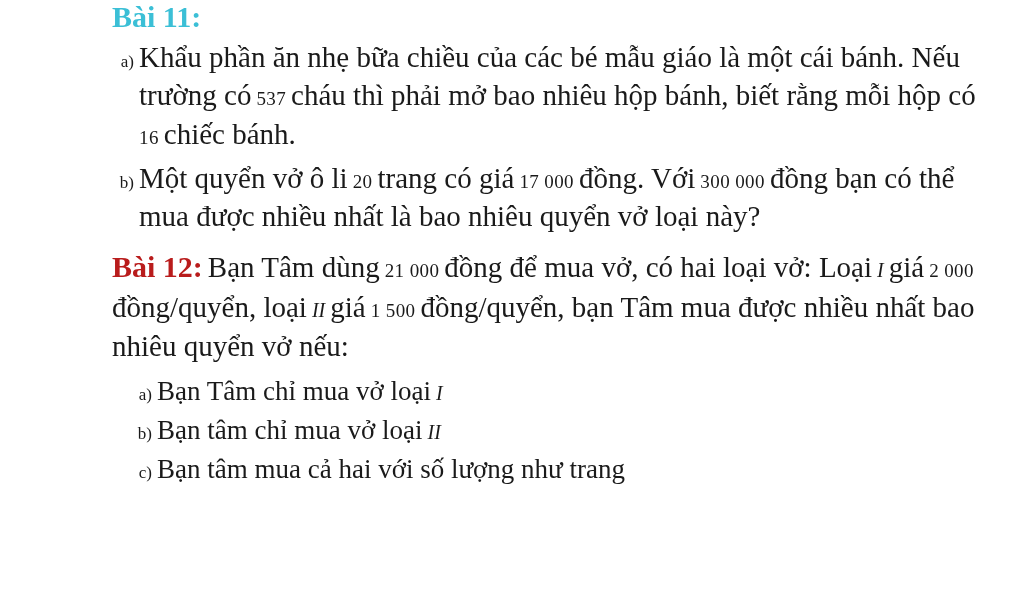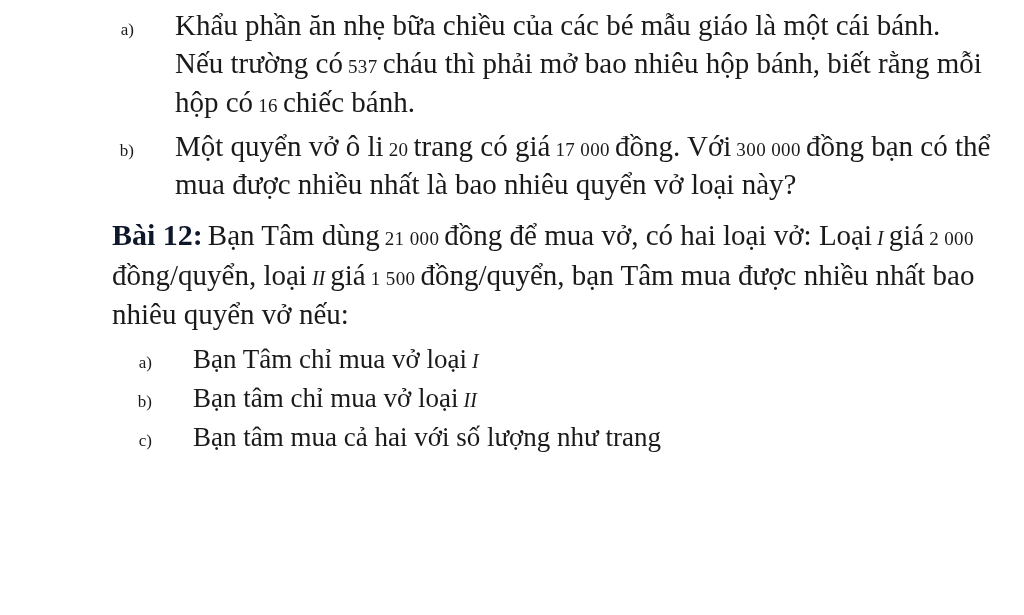--- a/index.html
+++ b/index.html
@@ -45,28 +45,27 @@
     width: 22px;
     flex: 0 0 22px;
     text-align: right;
     padding-right: 5px;
     color: #1a1a1a;
   }
   .item-body {
     font-size: 29px;
     line-height: 1.32;
     flex: 1 1 auto;
-    margin-left: 36px;
   }
   .num {
     font-size: 19px;
     letter-spacing: 0.4px;
   }
   .inline-title {
-    color: #0f172a;
+    color: #b91c1c;
     font-weight: bold;
     font-size: 30px;
   }
   .para-12 {
     font-size: 29px;
     line-height: 1.35;
     margin-top: 12px;
   }
   .sub-list {
     margin-top: 8px;
@@ -87,20 +86,21 @@
   }
   .nbsp-gap { display: inline-block; width: 5px; }
 </style>
 </head>
 <body>
 
 <div class="page">
   <div class="content">
 
     <div class="block-11">
+      <div class="exercise-title">Bài 11:</div>
 
       <div class="item">
         <div class="item-label">a)</div>
         <div class="item-body">
           <span>Khẩu phần ăn nhẹ bữa chiều của các bé mẫu giáo là một cái bánh. Nếu trường có</span><span class="nbsp-gap"></span><span class="num">537</span><span class="nbsp-gap"></span><span>cháu thì phải mở bao nhiêu hộp bánh, biết rằng mỗi hộp có</span><span class="nbsp-gap"></span><span class="num">16</span><span class="nbsp-gap"></span><span>chiếc bánh.</span>
         </div>
       </div>
 
       <div class="item">
         <div class="item-label">b)</div>

